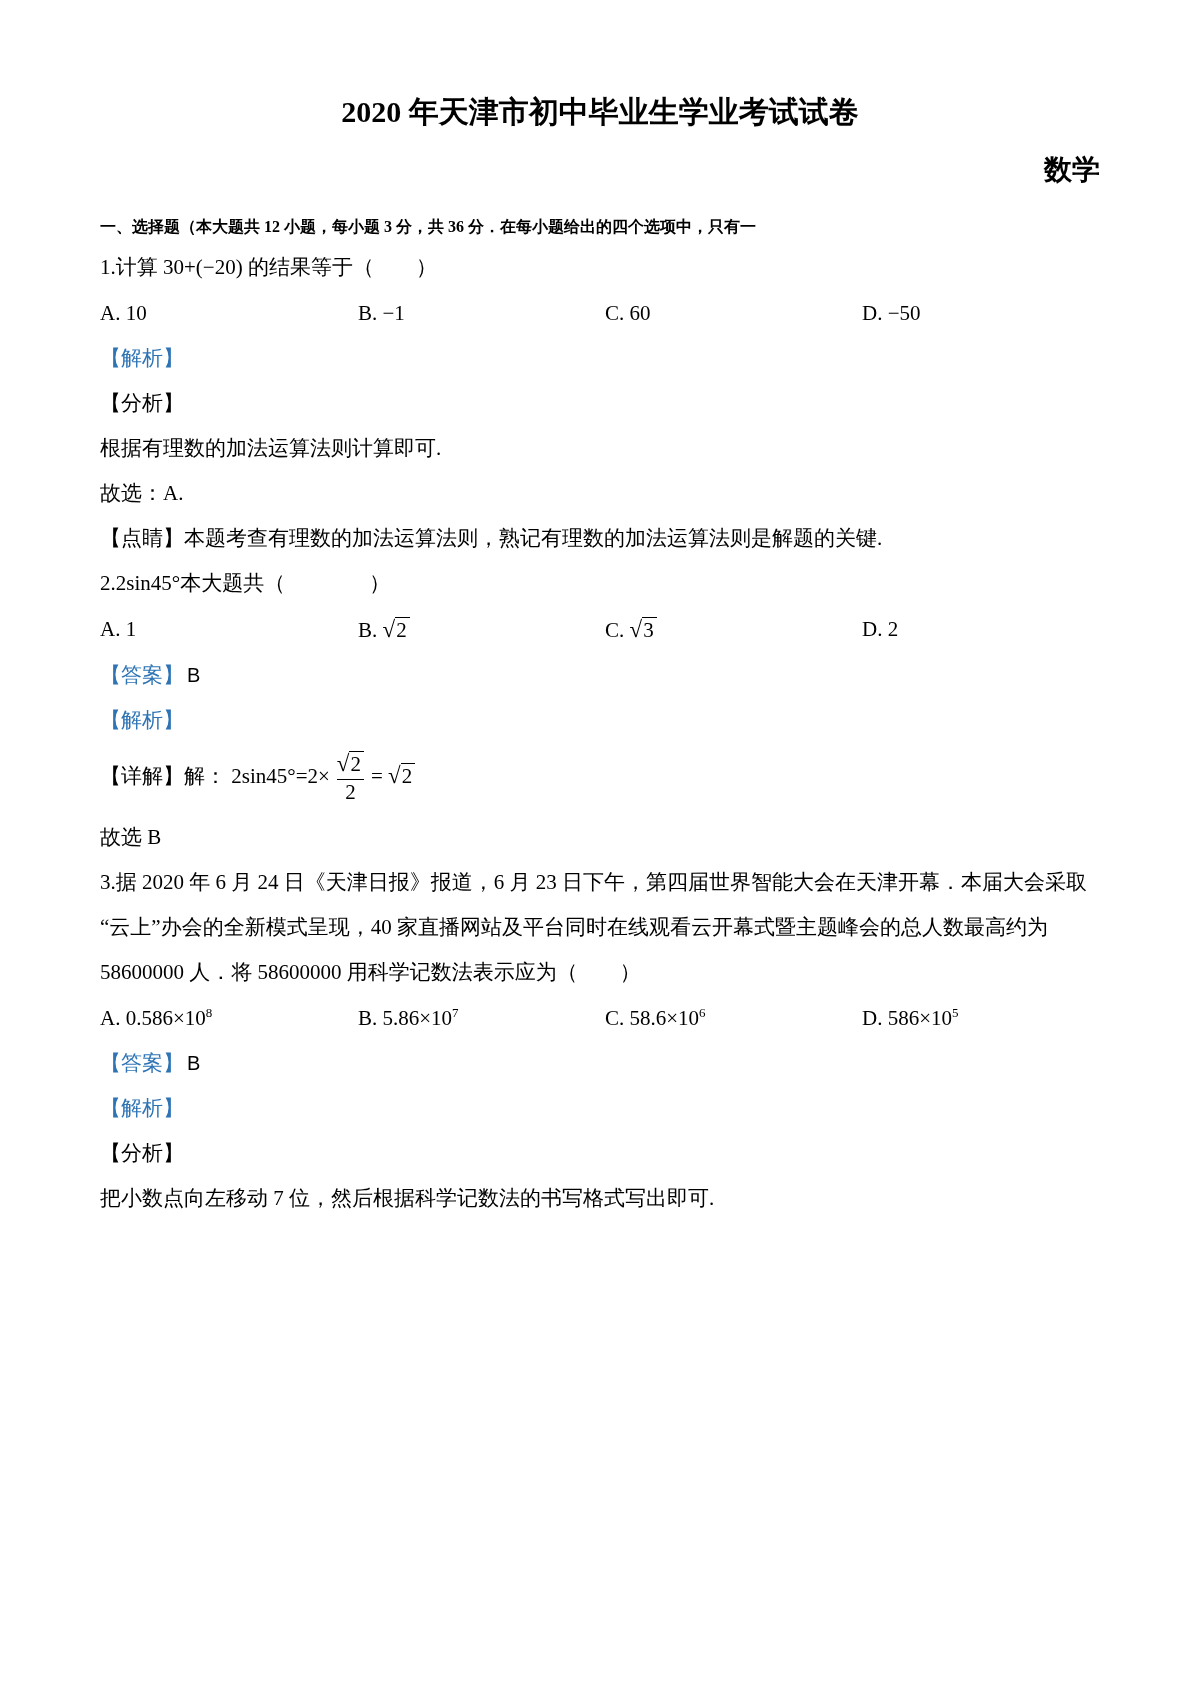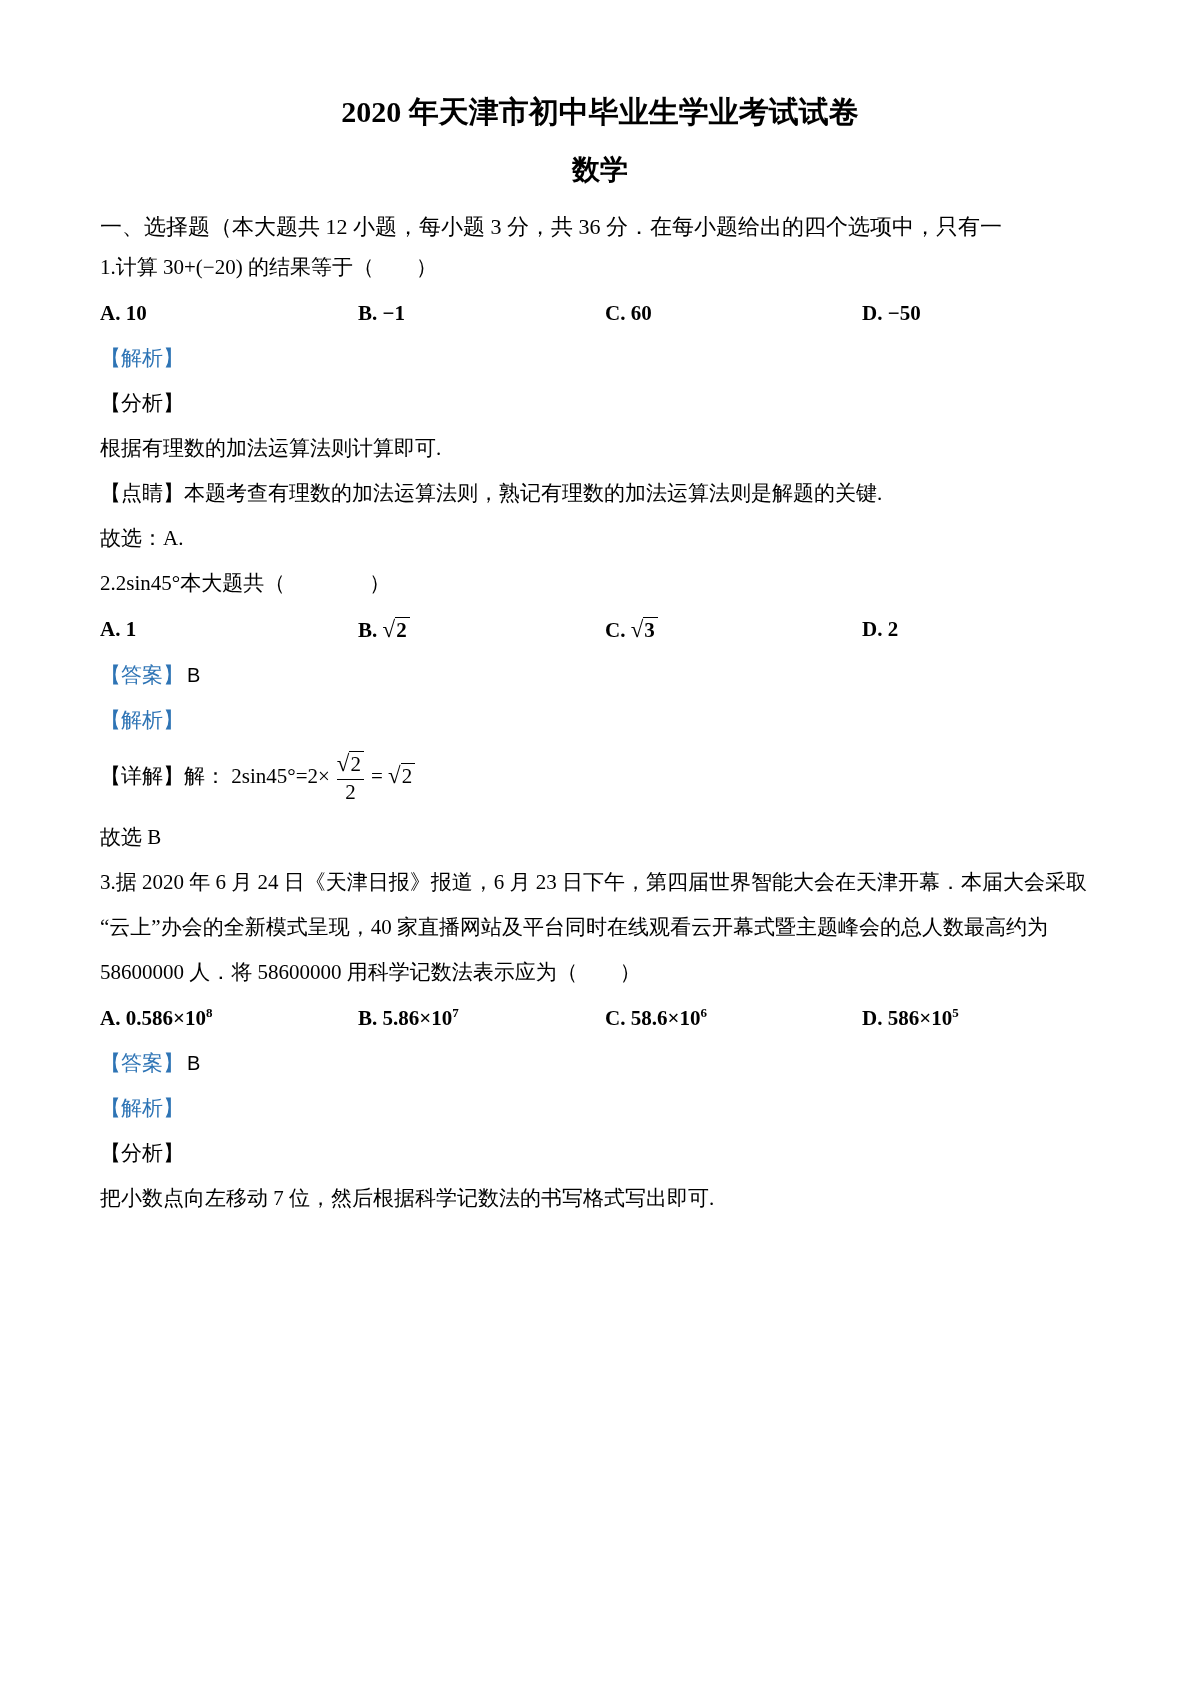--- a/index.html
+++ b/index.html
@@ -16,45 +16,44 @@
     padding: 92px 100px 0 100px;
   }
   .doc-title {
     text-align: center;
     font-size: 30px;
     font-weight: bold;
     line-height: 40px;
     margin: 0 0 18px 0;
   }
   .doc-subtitle {
-    text-align: center;
+    text-align: right;
     font-size: 28px;
     font-weight: bold;
     line-height: 40px;
     margin: 0 0 14px 0;
   }
   .section-header {
-    font-size: 22px;
-    font-weight: normal;
+    font-size: 16px;
+    font-weight: bold;
     line-height: 45px;
     margin: 0 0 4px 0;
   }
   .line {
     font-size: 21px;
     line-height: 29px;
     margin: 0 0 16px 0;
     white-space: pre-wrap;
   }
   .opts {
     display: grid;
     grid-template-columns: 258px 247px 257px auto;
     font-size: 21px;
     line-height: 31px;
     margin: 0 0 15px 0;
-    font-weight: bold;
   }
   .blue { color: #2E74B5; }
   .ans-letter {
     font-family: "Liberation Sans", sans-serif;
     font-size: 20px;
     padding-left: 3px;
   }
   sup {
     font-size: 13px;
     line-height: 0;
@@ -105,23 +104,23 @@
   </div>
 
 
   <p class="line"><span class="blue">【解析】</span></p>
 
   <p class="line"><span>【分析】</span></p>
 
   <p class="line">根据有理数的加法运算法则计算即可.</p>
 
 
+  <p class="line">故选：A.</p>
+
   <p class="line"><span>【点睛】</span><span>本题考查有理数的加法运算法则，熟记有理数的加法运算法则是解题的关键.</span></p>
-
-  <p class="line">故选：A.</p>
 
   <p class="line">2.2sin45°本大题共（　　　　）</p>
 
   <div class="opts">
     <span class="opt"><span>A.</span>  <span>1</span></span>
     <span class="opt"><span>B.</span>  <span class="sqrt"><span class="sqrt-sign">√</span><span class="radicand">2</span></span></span>
     <span class="opt"><span>C.</span>  <span class="sqrt"><span class="sqrt-sign">√</span><span class="radicand">3</span></span></span>
     <span class="opt"><span>D.</span>  <span>2</span></span>
   </div>
 

